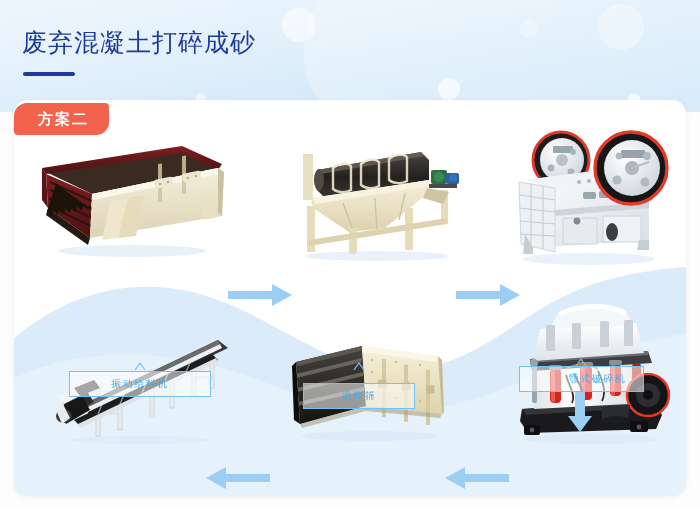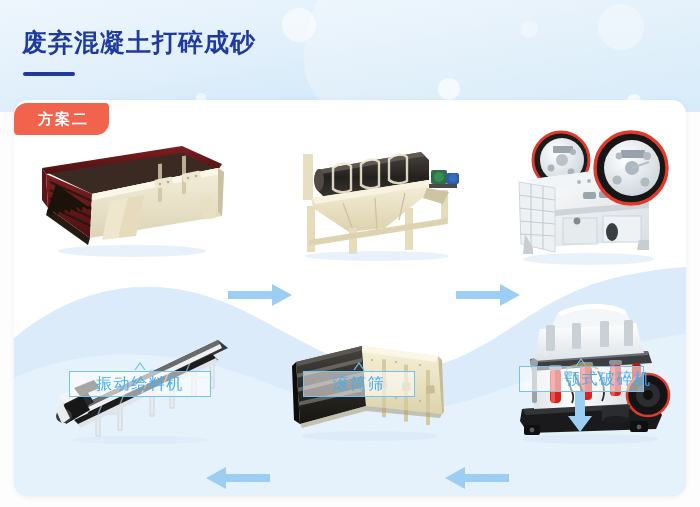--- a/index.html
+++ b/index.html
@@ -46,21 +46,21 @@
     width: 560px; height: 300px;
     background: rgba(255,255,255,0.28);
     border-radius: 50% 50% 46% 54% / 60% 58% 42% 40%;
     transform: rotate(-6deg);
   }
 
   #page-title {
     position: absolute;
     left: 22px; top: 26px;
     font-size: 25px;
-    font-weight: bold;
+    font-weight: normal;
     color: #1f3a9e;
     letter-spacing: 1px;
     white-space: nowrap;
   }
   #title-rule {
     position: absolute;
     left: 23px; top: 72px;
     width: 52px; height: 4px;
     background: #1f3a9e;
     border-radius: 2px;
@@ -107,21 +107,21 @@
   
   .node {
     position: absolute;
     z-index: 4;
   }
   .node-label {
     position: absolute;
     border: 1px solid #74c2f2;
     background: rgba(255,255,255,0.55);
     color: #44aeef;
-    font-size: 16px;
+    font-size: 10px;
     letter-spacing: 1.5px;
     text-align: center;
     line-height: 24px;
     height: 26px;
     white-space: nowrap;
     padding: 0 12px;
     z-index: 5;
   }
   .node-caret {
     position: absolute;
@@ -295,21 +295,21 @@
         <path d="M138,42 L160,46 L154,58 L134,52 Z" fill="#cfc4a2"></path>
 
         <ellipse cx="88" cy="110" rx="72" ry="5" fill="#cfe3f3" opacity="0.45"></ellipse>
       </svg>
     </div>
     <div class="node-caret" style="left:339px; top:262px;">
       <svg width="12" height="8" viewBox="0 0 12 8">
           <path d="M1,8 L6,1 L11,8" fill="none" stroke="#74c2f2" stroke-width="1.2"></path>
         </svg>
     </div>
-    <div class="node-label" style="left:289px; top:271px; width:112px;">滚筒筛</div>
+    <div class="node-label" style="left:289px; top:283px; width:112px;">滚筒筛</div>
 
     <div class="flow-arrow" style="left:442px; top:182px;">
       <svg width="64" height="26" viewBox="0 0 64 26">
         <path d="M0,9 L44,9 L44,2 L64,13 L44,24 L44,17 L0,17 Z" fill="#9ccef3"></path>
       </svg>
     </div>
 
     <div class="node" style="left:485px; top:22px; width:180px; height:145px;">
       <svg class="m-svg" width="180" height="145" viewBox="0 0 180 145">
         <defs>

